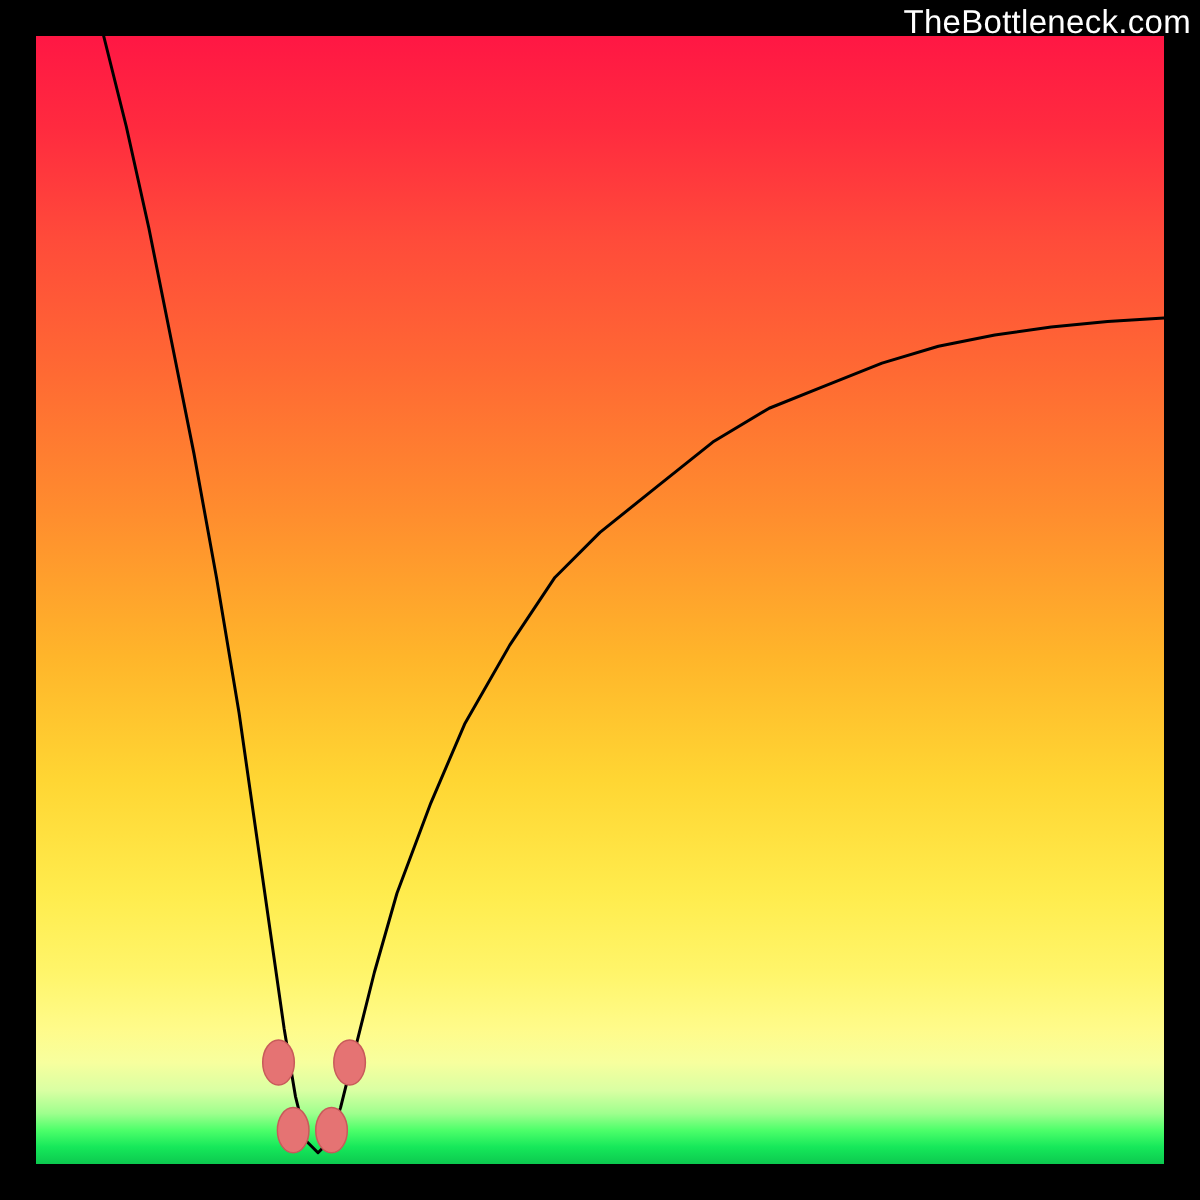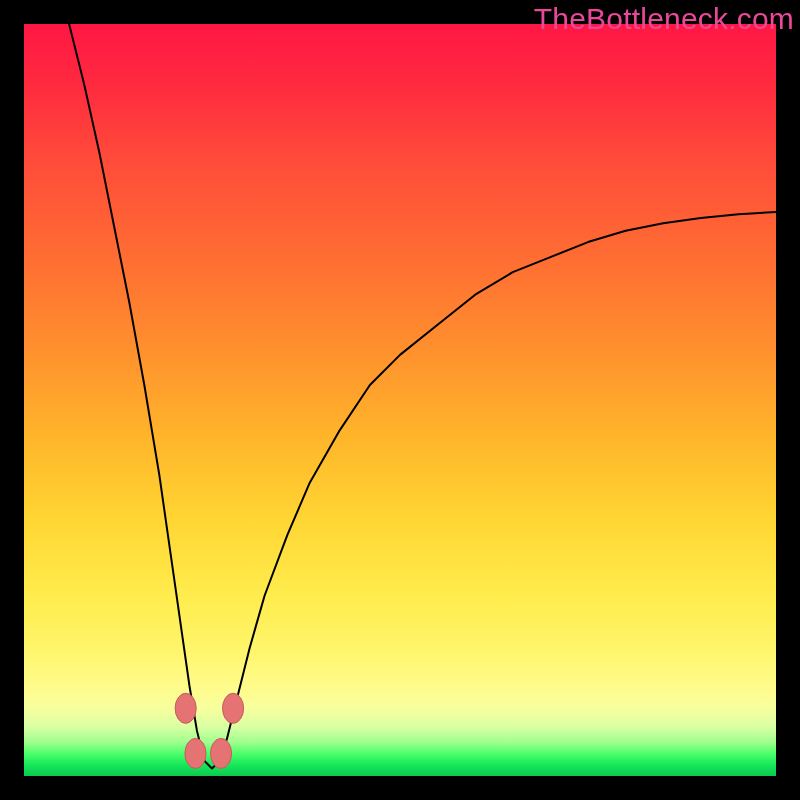--- a/index.html
+++ b/index.html
@@ -43,22 +43,22 @@
       #9fff8e 95.5%,
       #4dff6a 97%,
       #16e85a 98.5%,
       #0cc94f 100%
     );
   }
   .watermark {
     position: absolute;
     top: 2px;
     right: 6px;
-    color: #ec4899;
-    font-size: 30px;
+    color: #ffffff;
+    font-size: 22px;
     font-weight: 400;
     letter-spacing: 0.2px;
     user-select: none;
   }
   svg.curve {
     position: absolute;
     left: 0;
     top: 0;
     width: 752px;
     height: 752px;

